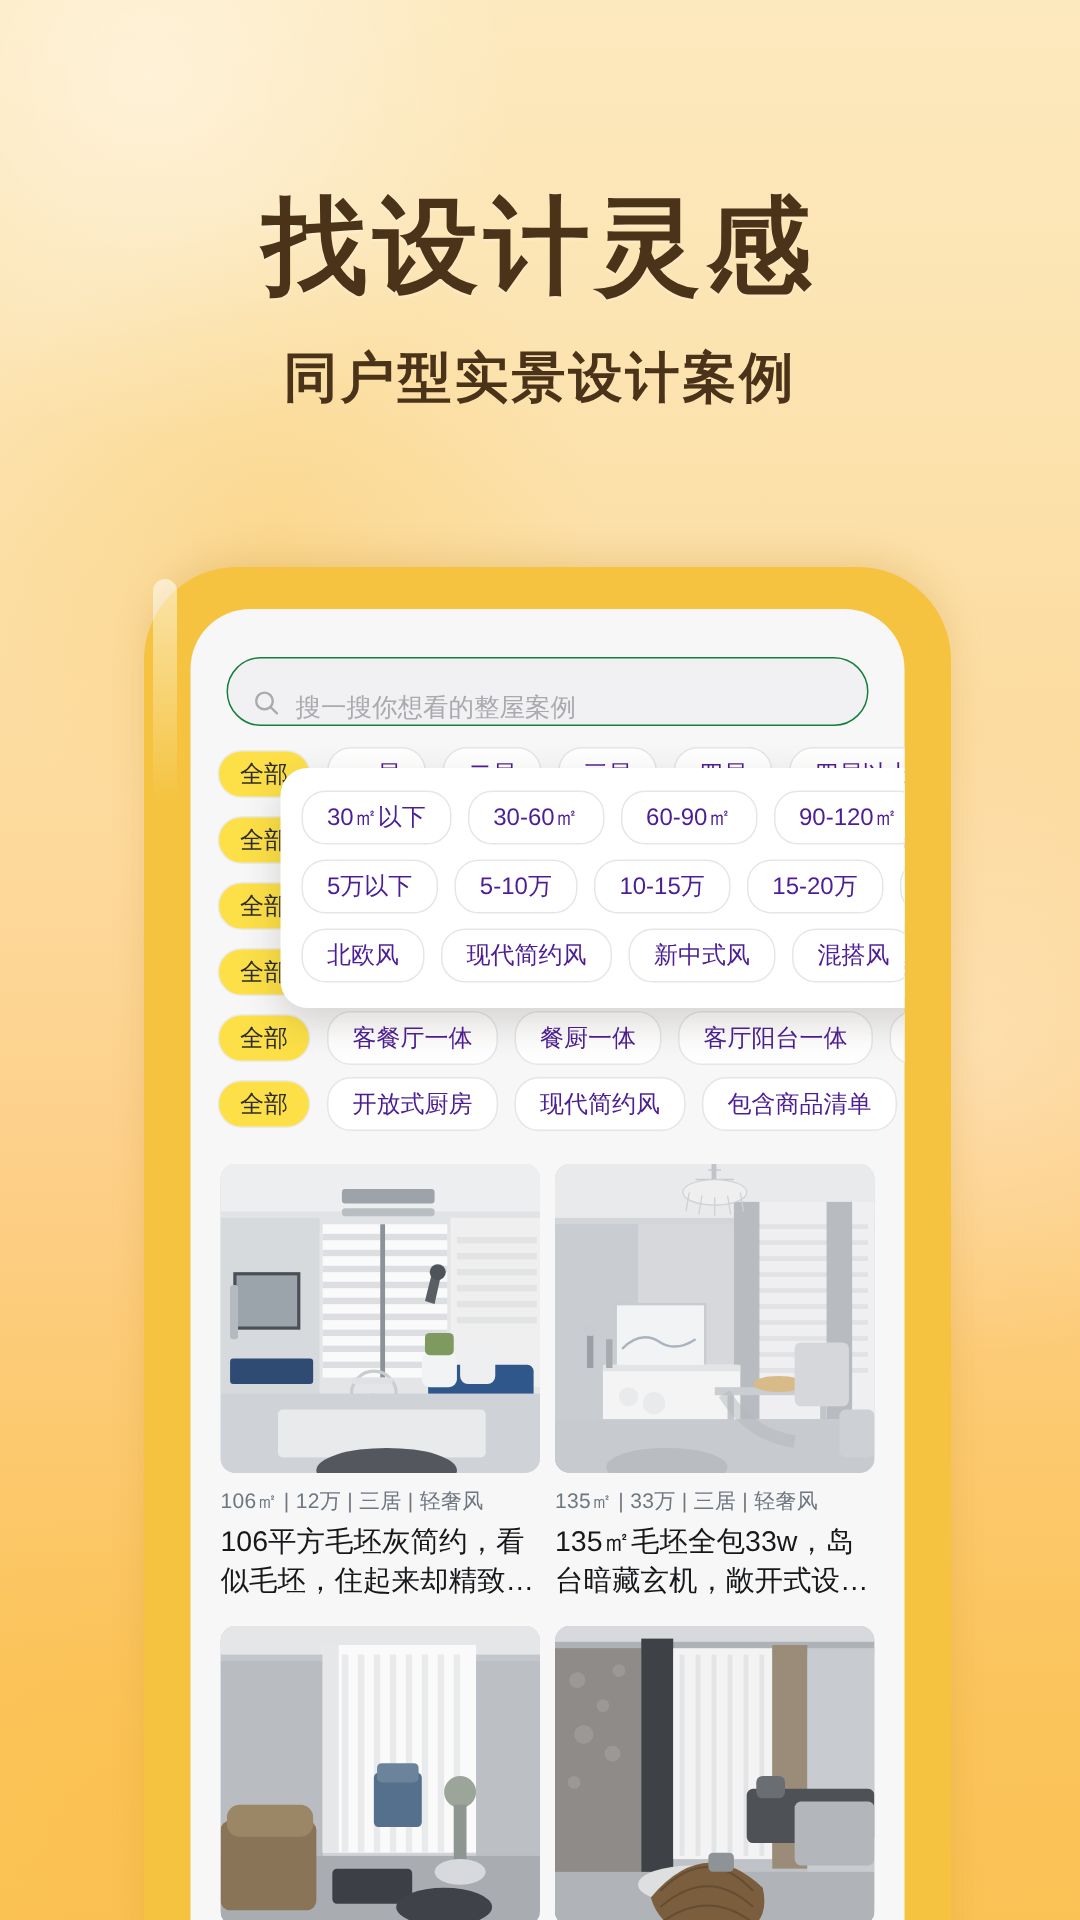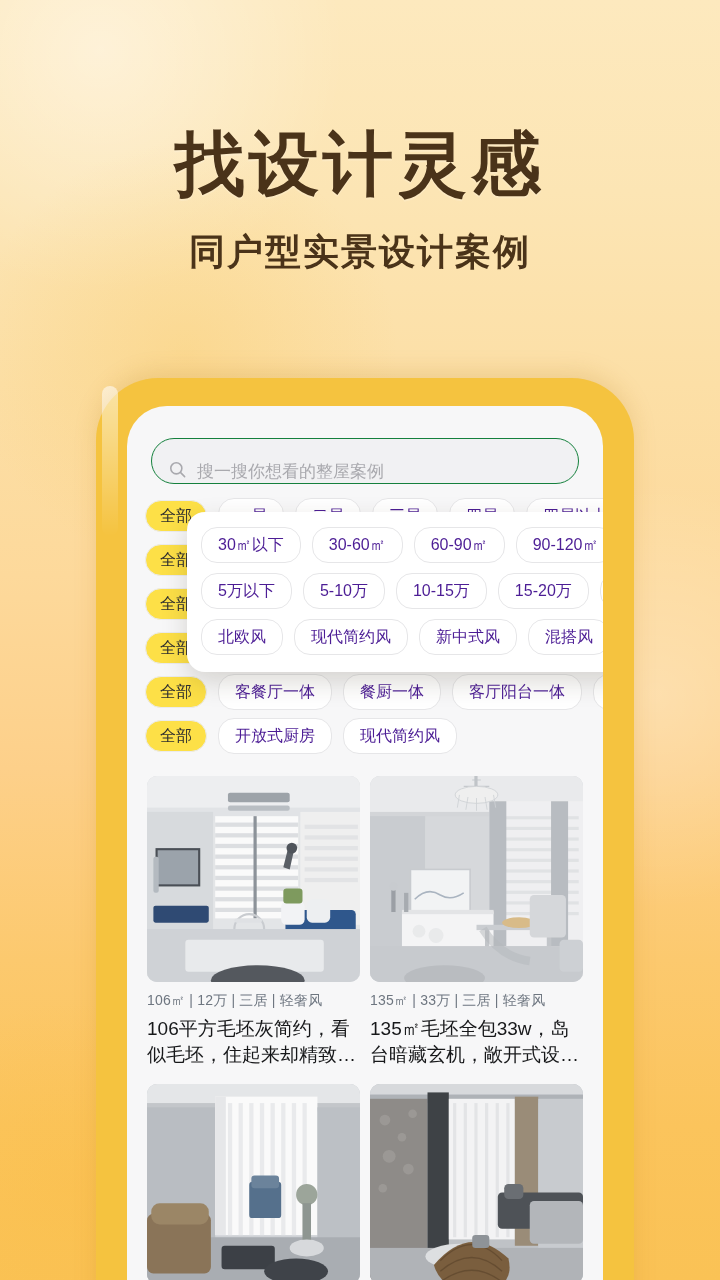--- a/index.html
+++ b/index.html
@@ -193,20 +193,21 @@
           <div class="chip all">全部</div>
           <div class="chip">客餐厅一体</div>
           <div class="chip">餐厨一体</div>
           <div class="chip">客厅阳台一体</div>
           <div class="chip">开放式厨房</div>
         </div>
         <div class="frow">
           <div class="chip all">全部</div>
           <div class="chip">开放式厨房</div>
           <div class="chip">现代简约风</div>
+          <div class="chip">包含商品清单</div>
         </div>
         <div class="panel">
           <div class="frow">
             <div class="chip">30㎡以下</div>
             <div class="chip">30-60㎡</div>
             <div class="chip">60-90㎡</div>
             <div class="chip">90-120㎡</div>
           </div>
           <div class="frow">
             <div class="chip">5万以下</div>

